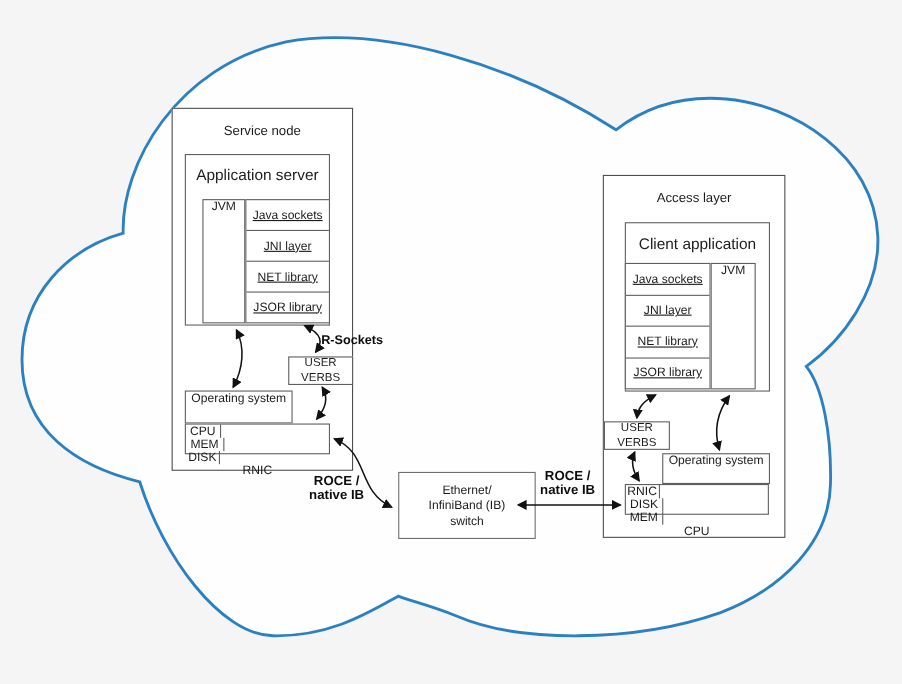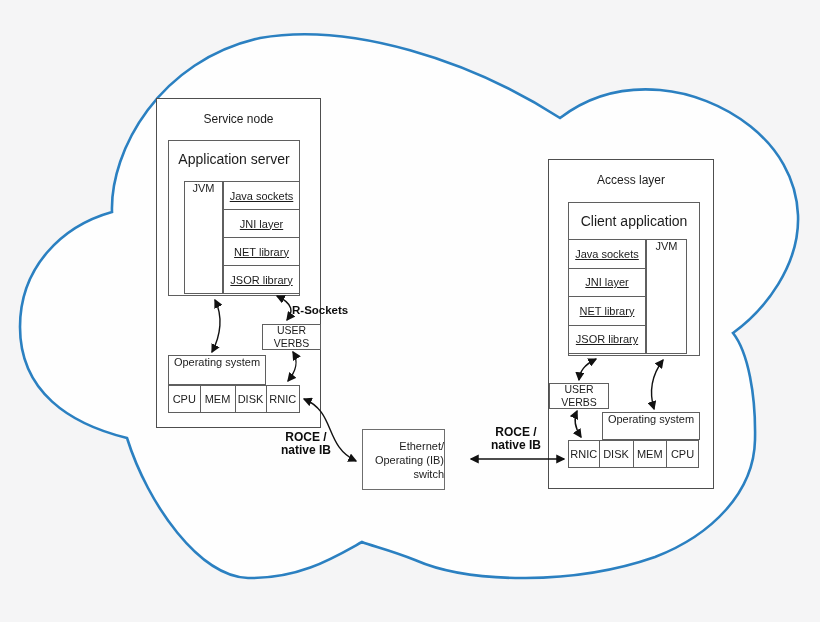--- a/index.html
+++ b/index.html
@@ -21,21 +21,21 @@
   .node-title{padding-top:13px;font-size:12px;text-align:center;}
   .app-title{padding-top:10px;font-size:14px;}
   .vcenter{display:flex;justify-content:center;}
   .rows{display:flex;flex-direction:column;}
   .rows .row{
     flex:1;display:flex;align-items:center;justify-content:center;
     border-bottom:1.5px solid #5f5f5f;
     text-decoration:underline;
   }
   .rows .row:last-child{border-bottom:none;}
-  .hw{display:flex;flex-direction:row;}
+  .hw{display:flex;flex-direction:column;}
   .hw .cell{
     display:flex;align-items:center;justify-content:center;
     border-right:1.5px solid #5f5f5f;box-sizing:border-box;
   }
   .hw .cell:last-child{border-right:none;}
   .uv{
     text-align:center;font-size:10.5px;line-height:11px;
     display:flex;flex-direction:column;justify-content:space-between;
   }
   .lbl{
@@ -133,23 +133,23 @@
     <span>Operating system</span>
   </div>
 
   <div class="box inner hw" style="left:568px;top:440px;width:131px;height:28px;">
     <div class="cell" style="width:30.5px;">RNIC</div>
     <div class="cell" style="width:34px;">DISK</div>
     <div class="cell" style="width:33.5px;">MEM</div>
     <div class="cell" style="flex:1;">CPU</div>
   </div>
 
-  <div class="box switch-box" style="left:362px;top:429px;width:83px;height:61px;text-align:right;">
+  <div class="box switch-box" style="left:362px;top:429px;width:125px;height:61px;">
     <span>Ethernet/</span>
-    <span>Operating (IB)</span>
+    <span>InfiniBand (IB)</span>
     <span>switch</span>
   </div>
 
   <div class="lbl" style="left:292px;top:304px;width:62px;text-align:left;font-size:11.5px;">R-Sockets</div>
 
   <div class="lbl" style="left:278px;top:431px;width:56px;">
     <div>ROCE /</div>
     <div>native IB</div>
   </div>
 

